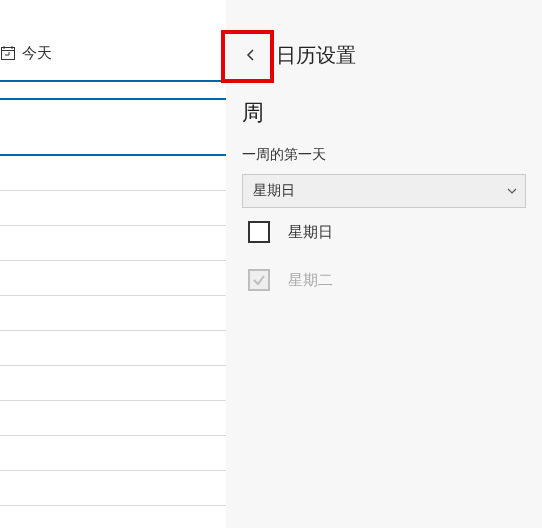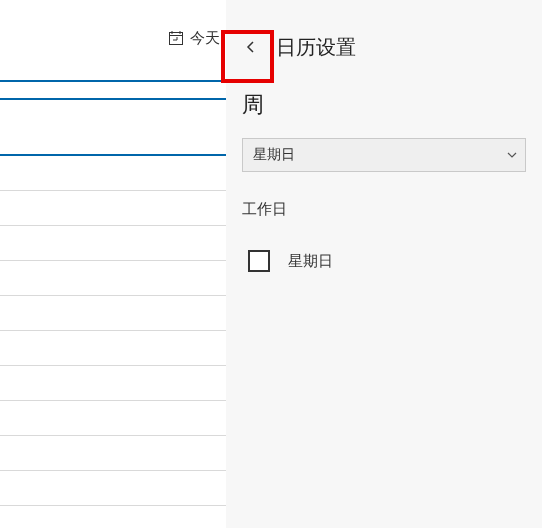--- a/index.html
+++ b/index.html
@@ -1,30 +1,30 @@
 <!DOCTYPE html>
 <html><head>
 <meta charset="utf-8">
 <style>
   * { box-sizing: border-box; margin: 0; padding: 0; }
   html, body { width: 542px; height: 528px; font-family: "Microsoft YaHei", "Segoe UI", sans-serif; background: #fff; overflow: hidden; }
   .window { position: relative; width: 542px; height: 528px; }
   .titlebar { position: absolute; top: 0; right: 0; height: 30px; display: flex; }
   .titlebar .btn { width: 46px; height: 30px; display: flex; align-items: center; justify-content: center; color: #222; }
   .titlebar .btn svg { display: block; }
-  .header { position: absolute; top: 13px; left: 0; width: 226px; height: 50px; display: flex; align-items: center; justify-content: flex-end; padding-right: 6px; }
+  .header { position: absolute; top: 28px; left: 0; width: 226px; height: 50px; display: flex; align-items: center; justify-content: flex-start; padding-right: 6px; }
   .today-group { display: flex; align-items: center; color: #333; font-size: 15px; }
   .today-group svg { margin-right: 6px; }
   .content-left { position: absolute; top: 80px; left: 0; width: 226px; height: 448px; }
   .blue-top { height: 20px; border-top: 2px solid #0066aa; border-bottom: 2px solid #0066aa; }
   .filler { height: 54px; }
   .blue-sep { height: 2px; background: #0066aa; }
   .lines { }
   .grey-line { height: 35px; border-bottom: 1px solid #d9d9d9; }
-  .settings-pane { position: absolute; top: 0; left: 226px; width: 316px; height: 528px; background: #f7f7f7; padding-top: 22px; }
+  .settings-pane { position: absolute; top: 0; left: 226px; width: 316px; height: 528px; background: #f7f7f7; padding-top: 30px; }
   .pane-header { height: 50px; display: flex; align-items: center; position: relative; }
   .back-btn { width: 50px; height: 50px; display: flex; align-items: center; justify-content: center; }
   .back-btn svg { display:block; }
   .highlight-box { position: absolute; top: 30px; left: 221px; width: 53px; height: 53px; border: 4px solid #e60000; z-index: 50; pointer-events: none; }
   .pane-title { font-size: 20px; color: #222; margin-left: 0px; }
   .pane-body { padding: 18px 16px 0 16px; }
   .section-title { font-size: 22px; color: #222; margin-bottom: 18px; }
   .subtitle { font-size: 14px; color: #333; margin-bottom: 10px; }
   .select-wrap { position: relative; width: 100%; height: 34px; background: #efefef; border: 1px solid #c9c9c9; display: flex; align-items: center; padding: 0 10px; font-size: 14px; color: #333; }
   .select-arrow { position: absolute; right: 8px; top: 50%; transform: translateY(-50%); color: #555; }
@@ -98,35 +98,43 @@
       <div class="back-btn">
         <svg width="14" height="14" viewBox="0 0 14 14">
           <polyline points="9,2 4,7 9,12" fill="none" stroke="#333" stroke-width="1.5"></polyline>
         </svg>
       </div>
       <div class="pane-title">日历设置</div>
     </div>
 
     <div class="pane-body">
       <div class="section-title">周</div>
+      <div class="subtitle">一周的第一天</div>
       <div class="select-wrap">
         <span>星期日</span>
         <span class="select-arrow">
           <svg width="10" height="10" viewBox="0 0 10 10">
               <polyline points="1,3 5,7 9,3" fill="none" stroke="#555" stroke-width="1.2"></polyline>
             </svg>
         </span>
       </div>
 
-      <div class="group-label">工作日</div>
 
       <div id="days-container">
           <div class="checkbox-row">
             <div class="cb"></div>
             <span class="cb-label">星期日</span>
+          </div>
+          <div class="checkbox-row">
+            <div class="cb checked disabled">
+              <svg width="14" height="14" viewBox="0 0 14 14">
+                <polyline points="2,7 6,11 12,3" fill="none" stroke="#bdbdbd" stroke-width="2"></polyline>
+              </svg>
+            </div>
+            <span class="cb-label disabled">星期二</span>
           </div>
         </div>
     </div>
   </div>
 
   <div class="highlight-box"></div>
 
 </div>
 
 </body></html>

